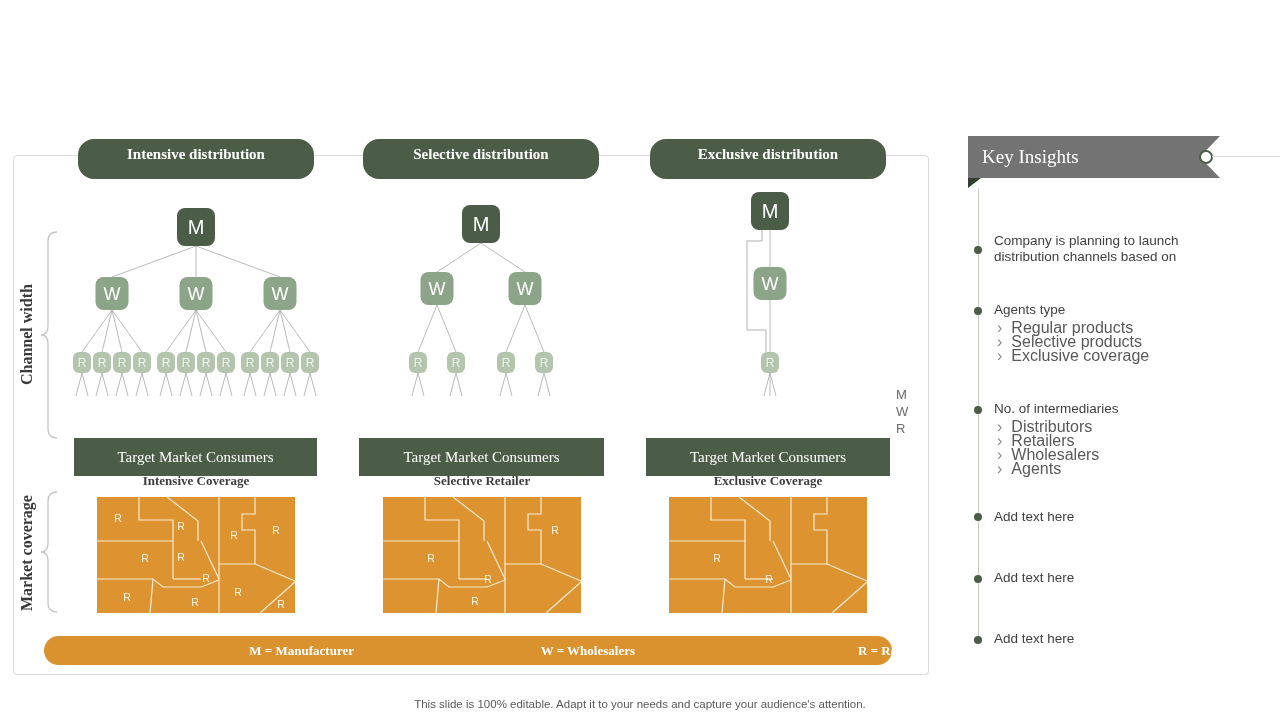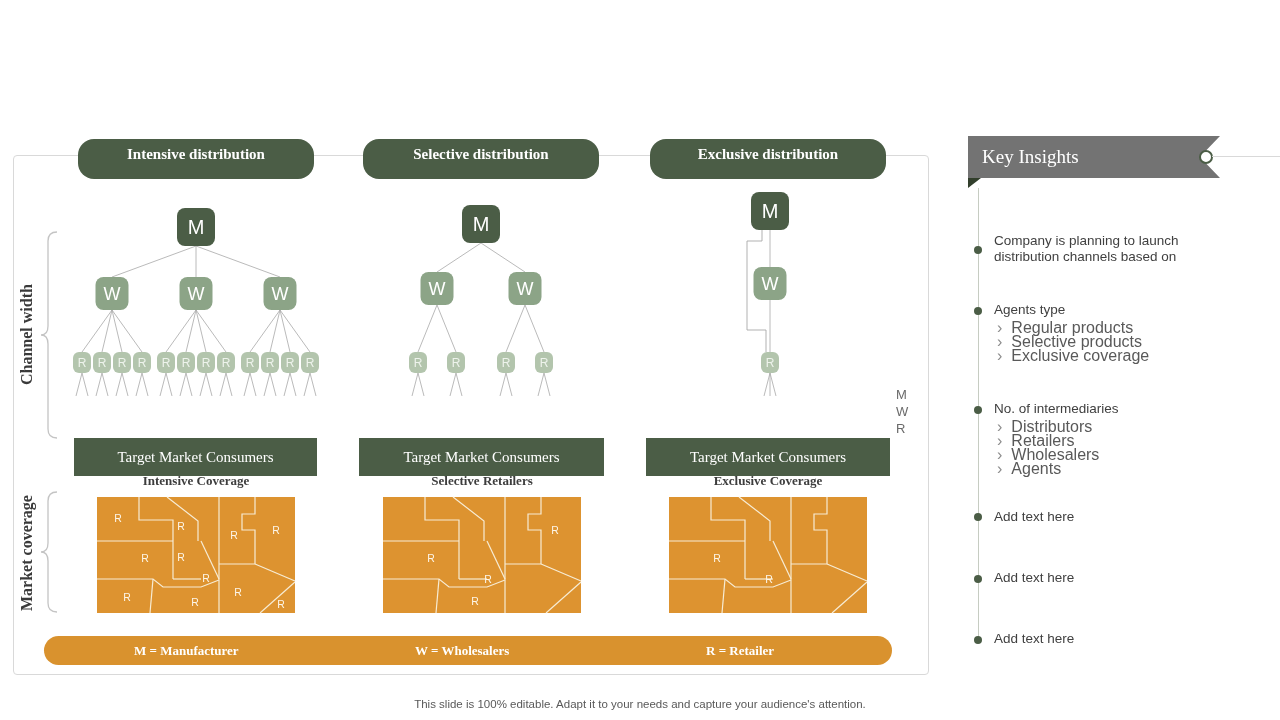--- a/index.html
+++ b/index.html
@@ -23,21 +23,21 @@
   .v-label{position:absolute;writing-mode:vertical-rl;transform:rotate(180deg);
     font-family:"Liberation Serif",serif;font-weight:bold;font-size:16px;color:#3a3a3a;text-align:center;}
   #label-channel-width{left:18px;top:240px;height:190px;}
   #label-market-coverage{left:18px;top:468px;height:170px;}
 
   .coverage-title{position:absolute;top:473px;width:198px;text-align:center;
     font-family:"Liberation Serif",serif;font-weight:bold;font-size:13px;color:#3d3d3d;}
 
   #legend-bar{position:absolute;left:44px;top:636px;width:848px;height:29px;border-radius:15px;
     background:#d9922e;}
-  .legend-item{position:absolute;top:0;width:220px;height:29px;line-height:29px;text-align:left;
+  .legend-item{position:absolute;top:0;width:220px;height:29px;line-height:29px;text-align:right;
     color:#fff;font-family:"Liberation Serif",serif;font-weight:bold;font-size:13px;}
 
   .side-letter{position:absolute;left:896px;font-size:13px;color:#6a6a6a;}
 
   
   #ki-banner{position:absolute;left:968px;top:136px;width:252px;height:42px;background:#737373;
     clip-path:polygon(0 0,100% 0,92% 50%,100% 100%,0 100%);
     color:#fff;font-family:"Liberation Serif",serif;font-weight:normal;font-size:19px;
     line-height:42px;padding-left:14px;box-sizing:border-box;}
   #ki-fold{position:absolute;left:968px;top:178px;width:13px;height:10px;background:#323f2c;
@@ -249,21 +249,21 @@
   <div class="tmc-bar" style="left:646px;width:244px">Target Market Consumers</div>
 
   <span class="side-letter" style="top:387px">M</span>
   <span class="side-letter" style="top:404px">W</span>
   <span class="side-letter" style="top:421px">R</span>
 
   <div id="label-channel-width" class="v-label">Channel width</div>
   <div id="label-market-coverage" class="v-label">Market coverage</div>
 
   <div class="coverage-title" style="left:97px">Intensive Coverage</div>
-  <div class="coverage-title" style="left:383px">Selective Retailers</div>
+  <div class="coverage-title" style="left:383px">Selective Retailer</div>
   <div class="coverage-title" style="left:669px">Exclusive Coverage</div>
 
   <div id="legend-bar">
     <span class="legend-item" style="left:90px">M = Manufacturer</span>
     <span class="legend-item" style="left:371px">W = Wholesalers</span>
     <span class="legend-item" style="left:662px">R = Retailer</span>
   </div>
 
   <div id="ki-banner">Key Insights</div>
   <div id="ki-fold"></div>

